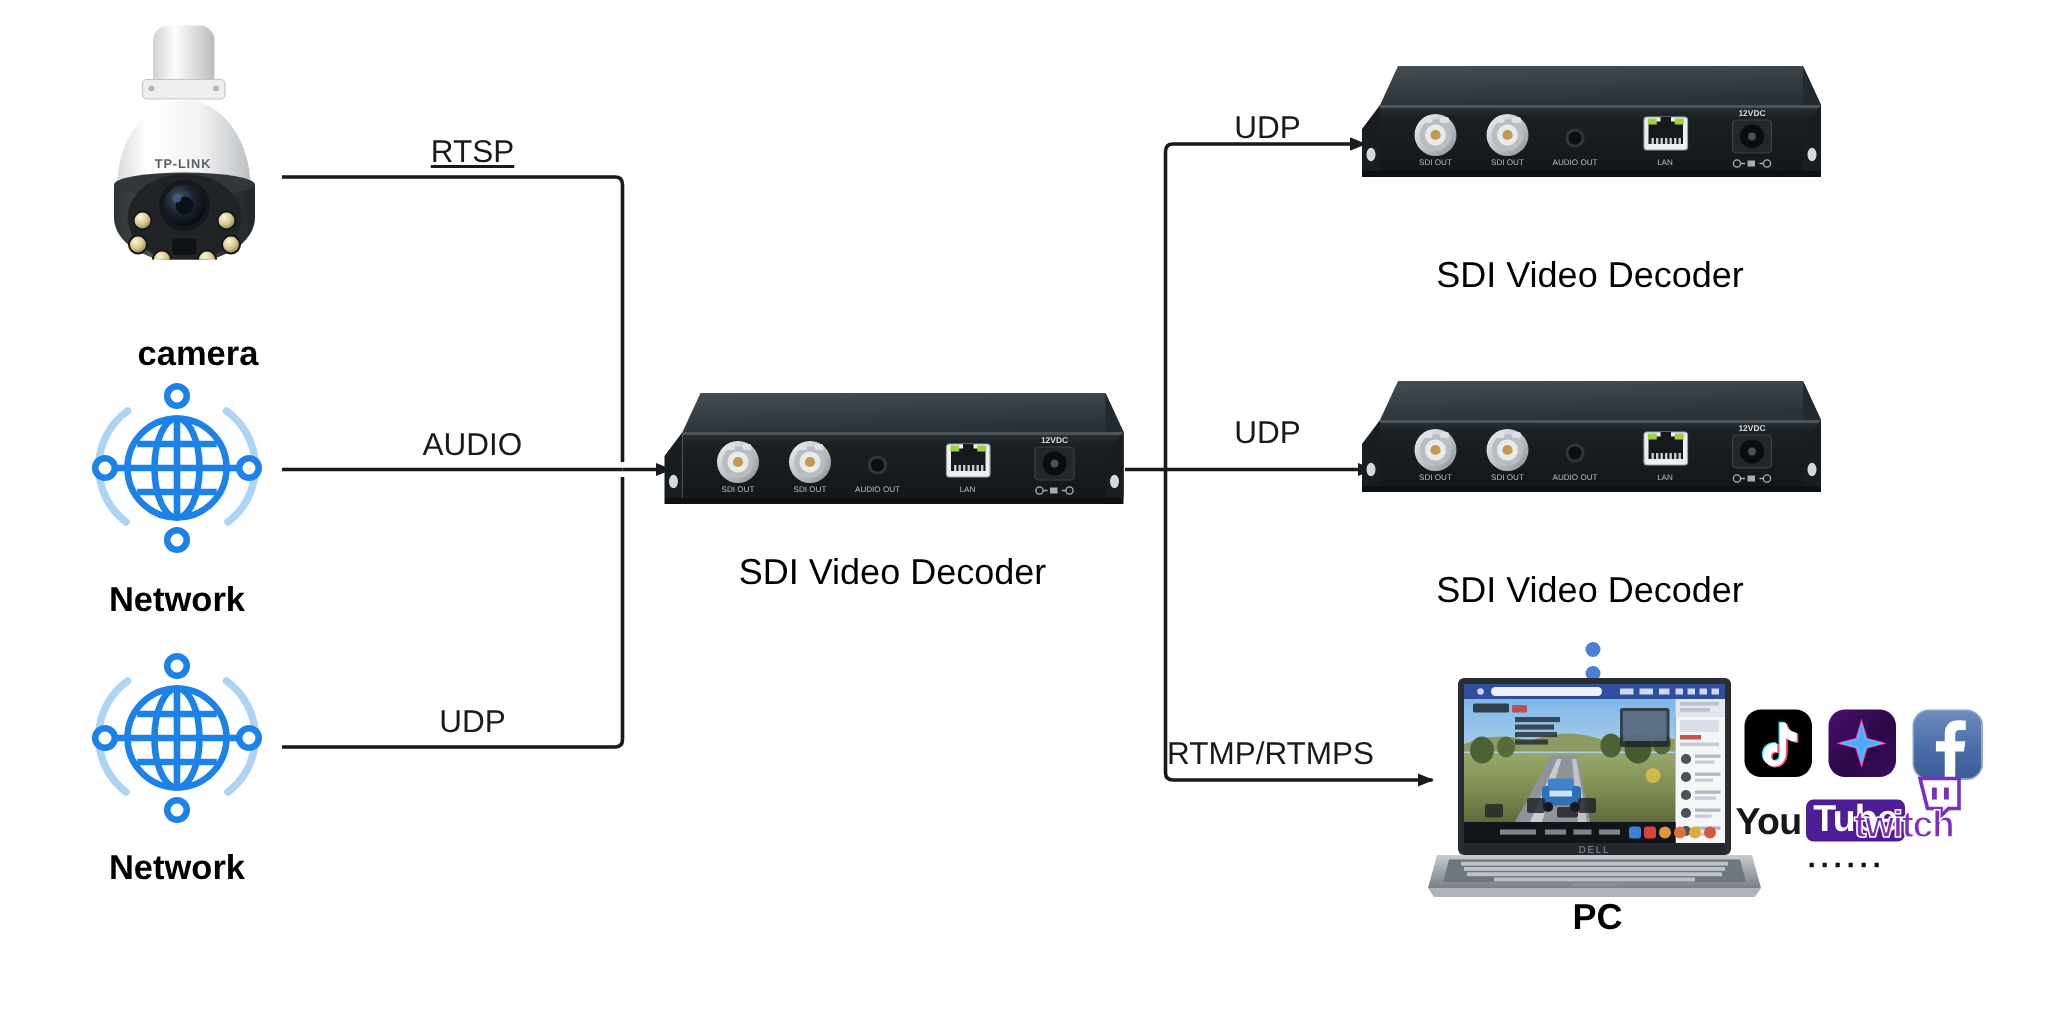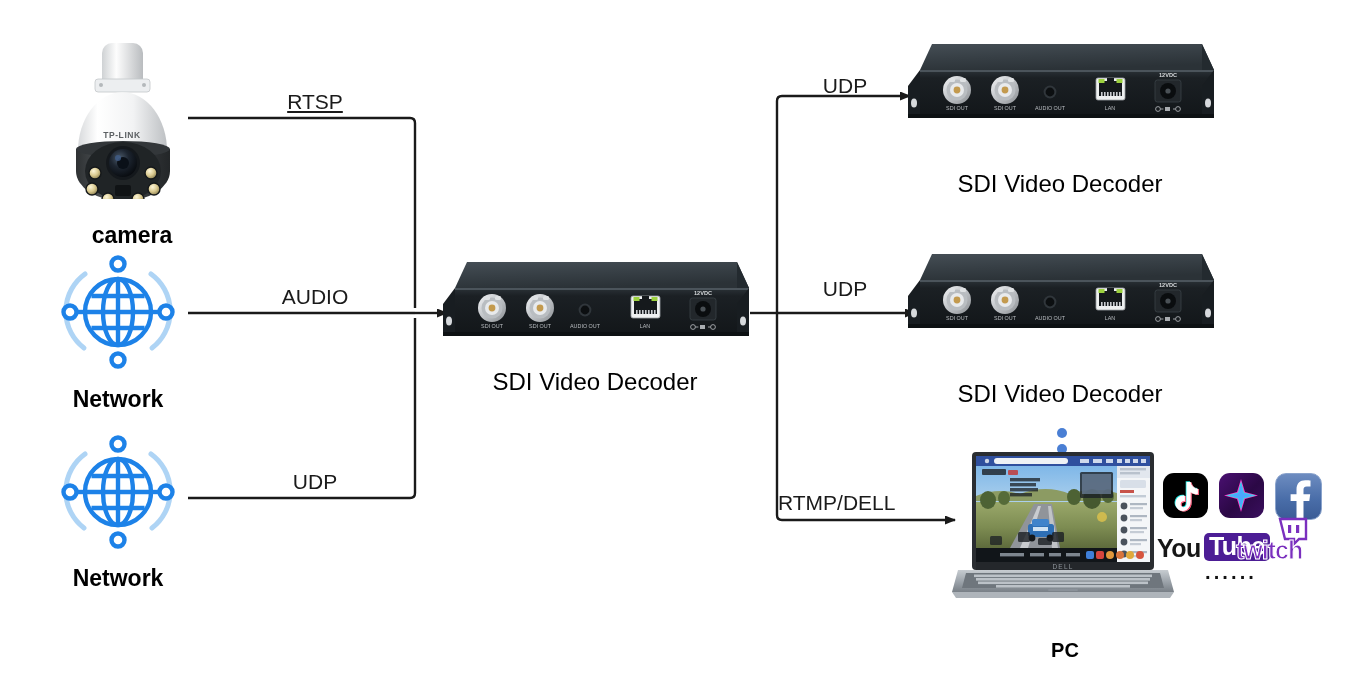--- a/index.html
+++ b/index.html
@@ -12,21 +12,21 @@
   .devlabel{position:absolute;text-align:center;font-size:21px;color:#000;
             font-family:"Liberation Sans",sans-serif;white-space:nowrap;}
   .devlabel.bold{font-weight:bold;}
   .protolabel{position:absolute;font-size:21px;color:#1a1a1a;text-align:center;
               white-space:nowrap;font-family:"Liberation Sans",sans-serif;}
 
   
   .wires{position:absolute;left:0;top:0;width:1370px;height:683px;pointer-events:none;}
 
   
-  .camera{position:absolute;left:60px;top:39px;width:125px;height:160px;text-decoration:underline;}
+  .camera{position:absolute;left:60px;top:13px;width:125px;height:160px;text-decoration:underline;}
 
   
   .globe{position:absolute;width:120px;height:120px;}
 
   
   .decoder{position:absolute;}
 
   
   .laptop{position:absolute;}
   .sq{position:absolute;border-radius:11px;overflow:hidden;}
@@ -189,21 +189,21 @@
     </svg>
   </div>
   <div class="devlabel bold" style="left:18px;top:565px;width:200px;font-size:23px;">Network</div>
 
   <div class="protolabel" style="left:215px;top:90px;width:200px;text-decoration:underline;">RTSP</div>
   <div class="protolabel" style="left:215px;top:285px;width:200px;">AUDIO</div>
   <div class="protolabel" style="left:215px;top:470px;width:200px;">UDP</div>
 
   <div class="protolabel" style="left:790px;top:74px;width:110px;">UDP</div>
   <div class="protolabel" style="left:790px;top:277px;width:110px;">UDP</div>
-  <div class="protolabel" style="left:778px;top:491px;width:200px;text-align:left;">RTMP/DELL</div>
+  <div class="protolabel" style="left:778px;top:491px;width:200px;text-align:left;">RTMP/RTMPS</div>
 
   <div class="decoder" style="left:437px;top:258px;">
     <svg viewBox="0 0 316 105" width="316" height="105">
       <defs>
         <linearGradient id="topGc" x1="0" y1="0" x2="0.35" y2="1">
           <stop offset="0%" stop-color="#454e55"></stop>
           <stop offset="55%" stop-color="#363e44"></stop>
           <stop offset="100%" stop-color="#2b3237"></stop>
         </linearGradient>
         <linearGradient id="frontGc" x1="0" y1="0" x2="0" y2="1">
@@ -551,21 +551,21 @@
       <g fill="#bcc2c8">
         <rect x="22" y="122.5" width="178" height="2.6"></rect>
         <rect x="24" y="126" width="174" height="2.6"></rect>
         <rect x="26" y="129.5" width="170" height="2.6"></rect>
         <rect x="44" y="133" width="134" height="2.6"></rect>
       </g>
       <path d="M0,140 L222,140 L218,146 L4,146 Z" fill="#aeb4ba"></path>
       <rect x="96" y="137" width="30" height="2" rx="1" fill="#8a9199"></rect>
     </svg>
   </div>
-  <div class="devlabel bold" style="left:1010px;top:598px;width:110px;font-size:20px;margin-top:41px;">PC</div>
+  <div class="devlabel bold" style="left:1010px;top:598px;width:110px;font-size:24px;">PC</div>
 
   <div class="sq" style="left:1163px;top:473px;width:45px;height:45px;background:#000;">
     <svg viewBox="0 0 45 45" width="45" height="45">
       <path d="M28.5,9.5 c0.8,4.1 3.5,6.4 7.3,6.8 v5.6 c-2.6,0.2 -5,-0.6 -7.2,-2.1 v9.6
                c0,7.1 -6.3,11.2 -11.6,8.1 c-3.5,-2 -4.7,-6.4 -3,-10 c1.6,-3.3 5.2,-5 8.8,-4.2
                v5.8 c-2.3,-0.7 -4.2,0.6 -4.2,2.7 c0,2 1.9,3.4 3.8,2.8 c1.3,-0.4 2,-1.6 2,-3.2 V9.5 z" fill="#ffffff"></path>
       <path d="M26.8,8.2 c0.8,4.1 3.5,6.4 7.3,6.8 v5.6 c-2.6,0.2 -5,-0.6 -7.2,-2.1 v9.6
                c0,7.1 -6.3,11.2 -11.6,8.1 c-3.5,-2 -4.7,-6.4 -3,-10 c1.6,-3.3 5.2,-5 8.8,-4.2
                v5.8 c-2.3,-0.7 -4.2,0.6 -4.2,2.7 c0,2 1.9,3.4 3.8,2.8 c1.3,-0.4 2,-1.6 2,-3.2 V8.2 z" fill="#25f4ee" opacity="0.95"></path>
       <path d="M28.5,9.5 c0.8,4.1 3.5,6.4 7.3,6.8 v5.6 c-2.6,0.2 -5,-0.6 -7.2,-2.1 v9.6

